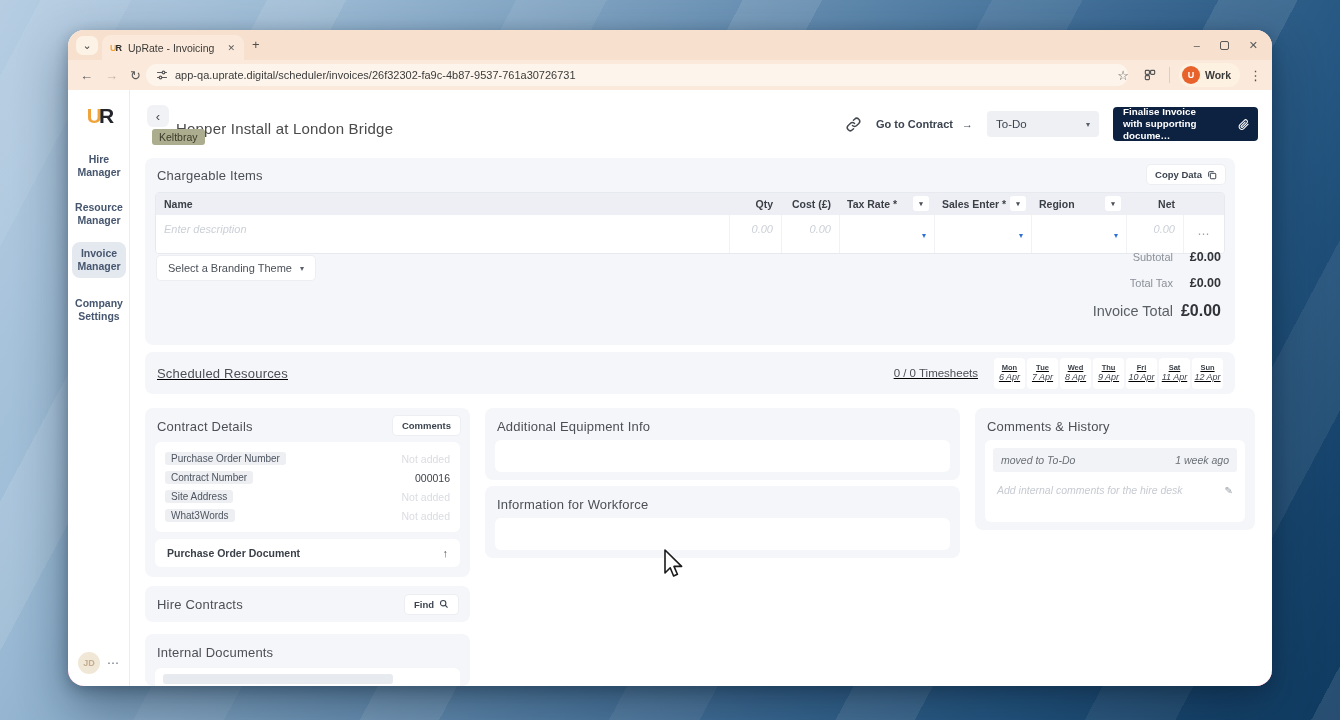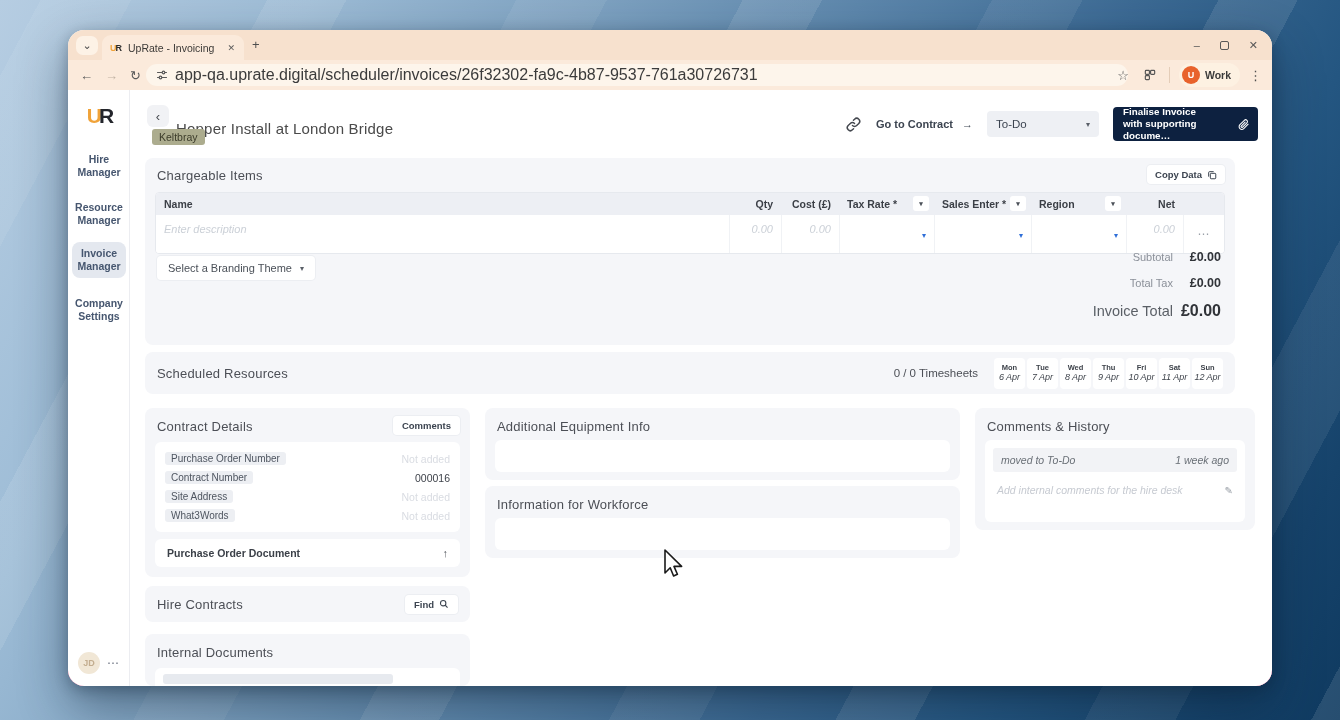--- a/index.html
+++ b/index.html
@@ -36,21 +36,21 @@
   .win-controls .min { font-size:11px; }
   .win-controls .max { width:9px; height:9px; border:1.3px solid #585858; border-radius:2px; }
   .win-controls .cls { font-size:11px; }
 
   
   .toolbar { position:relative; height:30px; background:#fbeadb; display:flex; align-items:center; }
   .nav-ic { font-size:13px; color:#5a5a5a; margin-left:12px; }
   .nav-ic.fwd { color:#c2b3a4; }
   .urlbar { position:absolute; left:78px; top:4px; width:982px; height:22px; background:#fdf5eb; border-radius:11px; display:flex; align-items:center; padding:0 10px; gap:7px; }
   .urlbar .site-ic { flex:0 0 auto; display:flex; }
-  .url-text { font-size:16px; color:#3b3b3b; white-space:nowrap; }
+  .url-text { font-size:11px; color:#3b3b3b; white-space:nowrap; }
   .tb-right { position:absolute; right:0; top:0; height:30px; display:flex; align-items:center; }
   .star { font-size:13px; color:#555; margin-right:14px; }
   .groups-ic { margin-right:12px; display:flex; }
   .tb-divider { width:1px; height:16px; background:#e4cdb8; margin-right:9px; }
   .profile { height:24px; background:#fdf1e2; border-radius:12px; display:flex; align-items:center; gap:5px; padding:0 9px 0 3px; margin-right:9px; }
   .profile .pav { width:18px; height:18px; border-radius:50%; background:#e8622c; color:#fff; font-size:9px; font-weight:700; display:flex; align-items:center; justify-content:center; }
   .profile .pname { font-size:10.5px; color:#3a3a3a; font-weight:600; }
   .kebab { font-size:13px; color:#4e4e4e; margin-right:10px; }
 
   
@@ -102,21 +102,21 @@
   .branding-btn .car { font-size:8px; color:#5a6068; }
   .totals { position:absolute; right:14px; top:92px; width:260px; }
   .tot-row { display:flex; justify-content:flex-end; align-items:baseline; gap:4px; margin-bottom:12px; }
   .tot-lbl { font-size:11px; color:#8b9099; }
   .tot-val { font-size:12.5px; font-weight:700; color:#303338; min-width:44px; text-align:right; }
   .tot-row.grand { margin-top:3px; }
   .tot-row.grand .tot-lbl { font-size:14.5px; color:#5a5f66; }
   .tot-row.grand .tot-val { font-size:16px; }
 
   
-  #scheduled { left:15px; top:262px; width:1090px; height:42px; display:flex; align-items:center; padding:0 12px; }
+  #scheduled { left:15px; top:262px; width:1090px; height:42px; display:flex; align-items:center; padding:0 12px;text-decoration:underline; }
   .ts-count { margin-left:auto; font-size:11.5px; color:#4c4f56; margin-right:14px; }
   .day-chip { width:31px; height:31px; background:#fff; border-radius:4px; margin-left:2px; display:flex; flex-direction:column; align-items:center; justify-content:center; line-height:1.15; }
   .day-chip .d { font-size:7.5px; font-weight:700; color:#3e434b; }
   .day-chip .dt { font-size:9px; font-style:italic; color:#3e434b; white-space:nowrap; }
 
   
   #contract { left:15px; top:318px; width:325px; height:169px; }
   #contract .card-h { position:absolute; left:12px; top:11px; }
   .mini-btn { background:#fff; border-radius:4px; padding:4px 9px; font-size:9.5px; font-weight:700; color:#3c4450; box-shadow:0 0 0 1px #eceef2; display:flex; align-items:center; gap:5px; }
   #contract .mini-btn { position:absolute; right:10px; top:8px; }

